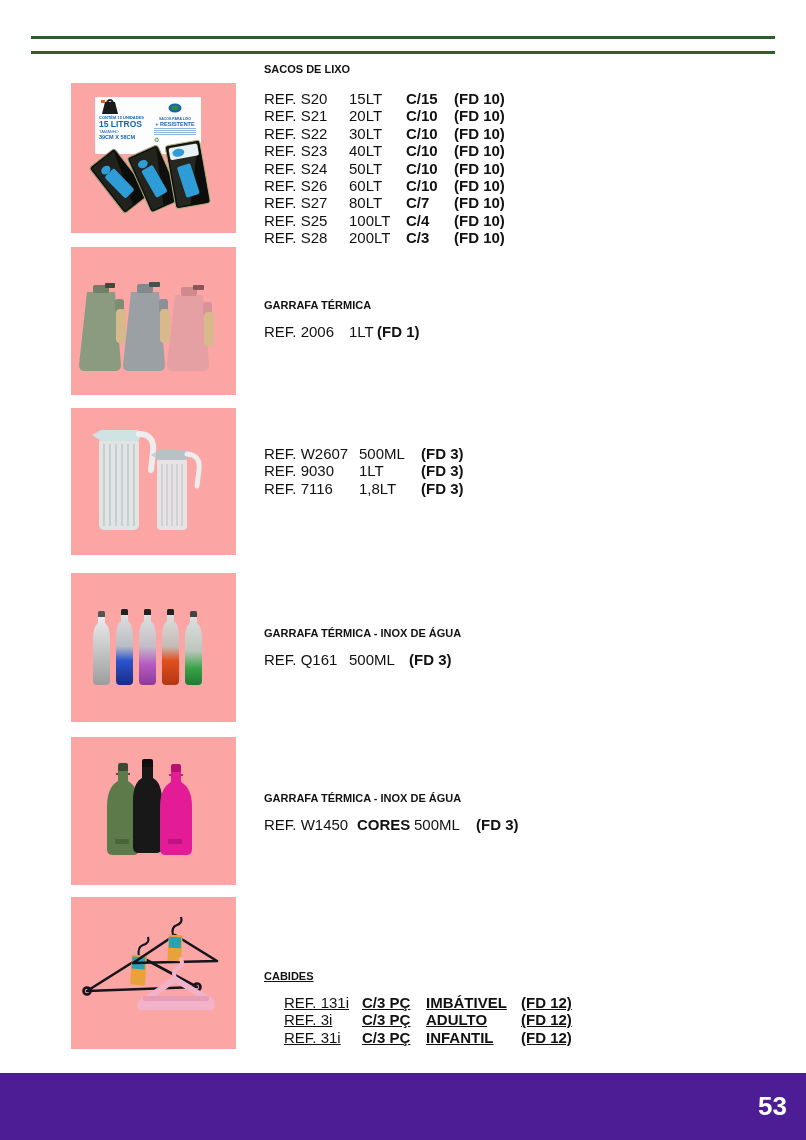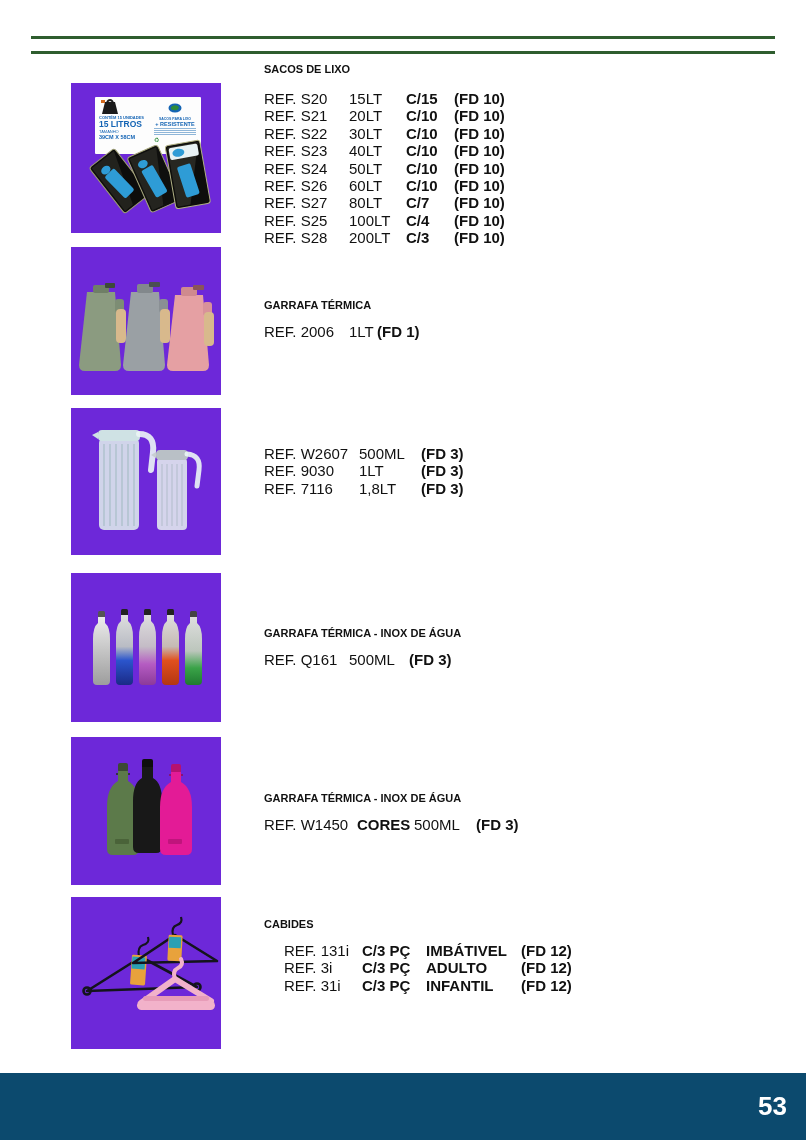--- a/index.html
+++ b/index.html
@@ -6,35 +6,35 @@
   html,body { background:#ffffff; }
   body { font-family:"Liberation Sans", sans-serif; }
   .page {
     position:relative; width:806px; height:1140px; background:#ffffff;
     overflow:hidden; color:#111;
   }
   .rule { position:absolute; left:31px; width:744px; height:3px; background:#2e5d2e; }
   .rule.r1 { top:36px; }
   .rule.r2 { top:51px; }
 
-  .imgbox { position:absolute; left:71px; width:150px; background:#6d28d9; overflow:hidden; }
+  .imgbox { position:absolute; left:71px; width:165px; background:#fca5a5; overflow:hidden; }
   .box1 { top:83px;  height:150px; }
   .box2 { top:247px; height:148px; }
   .box3 { top:408px; height:147px; }
   .box4 { top:573px; height:149px; }
   .box5 { top:737px; height:148px; }
   .box6 { top:897px; height:152px; }
 
   .txt { position:absolute; left:264px; width:420px; }
   .t1 { top:61px; }
   .t2 { top:297px; }
   .t3 { top:445px; }
   .t4 { top:625px; }
   .t5 { top:790px; }
-  .t6 { top:916px; }
+  .t6 { top:968px;text-decoration:underline; }
 
   .heading { font-size:11px; font-weight:bold; line-height:16px; margin-bottom:10px; }
   .t1 .heading { margin-bottom:13px; }
   .row { display:flex; font-size:15px; line-height:17.4px; white-space:nowrap; }
   .fd { font-weight:bold; }
 
   .s1 .ref  { width:85px; }
   .s1 .size { width:57px; }
   .s1 .pack { width:48px; font-weight:bold; }
 
@@ -50,21 +50,21 @@
   .s5 .ref     { width:93px; }
   .s5 .variant { width:57px; font-weight:bold; }
   .s5 .size    { width:62px; }
 
   .s6 .ref  { width:78px;margin-left:20px; }
   .s6 .pack { width:64px; font-weight:bold; }
   .s6 .type { width:95px; font-weight:bold; }
 
   .footer {
     position:absolute; left:0; top:1073px; width:806px; height:67px;
-    background:#0c4a6e; display:flex; align-items:center; justify-content:flex-end;
+    background:#4c1d95; display:flex; align-items:center; justify-content:flex-end;
   }
   .pageno { color:#ffffff; font-size:26px; font-weight:bold; padding-right:19px; }
 
   
   .trash-card {
     position:absolute; left:24px; top:14px; width:106px; height:57px;
     background:#fdfdfd; display:flex; border-radius:1px; z-index:2;
   }
   .tc-left { width:54px; padding:2px 0 0 4px; color:#1464b4; }
   .tc-left .bag { display:block; }

